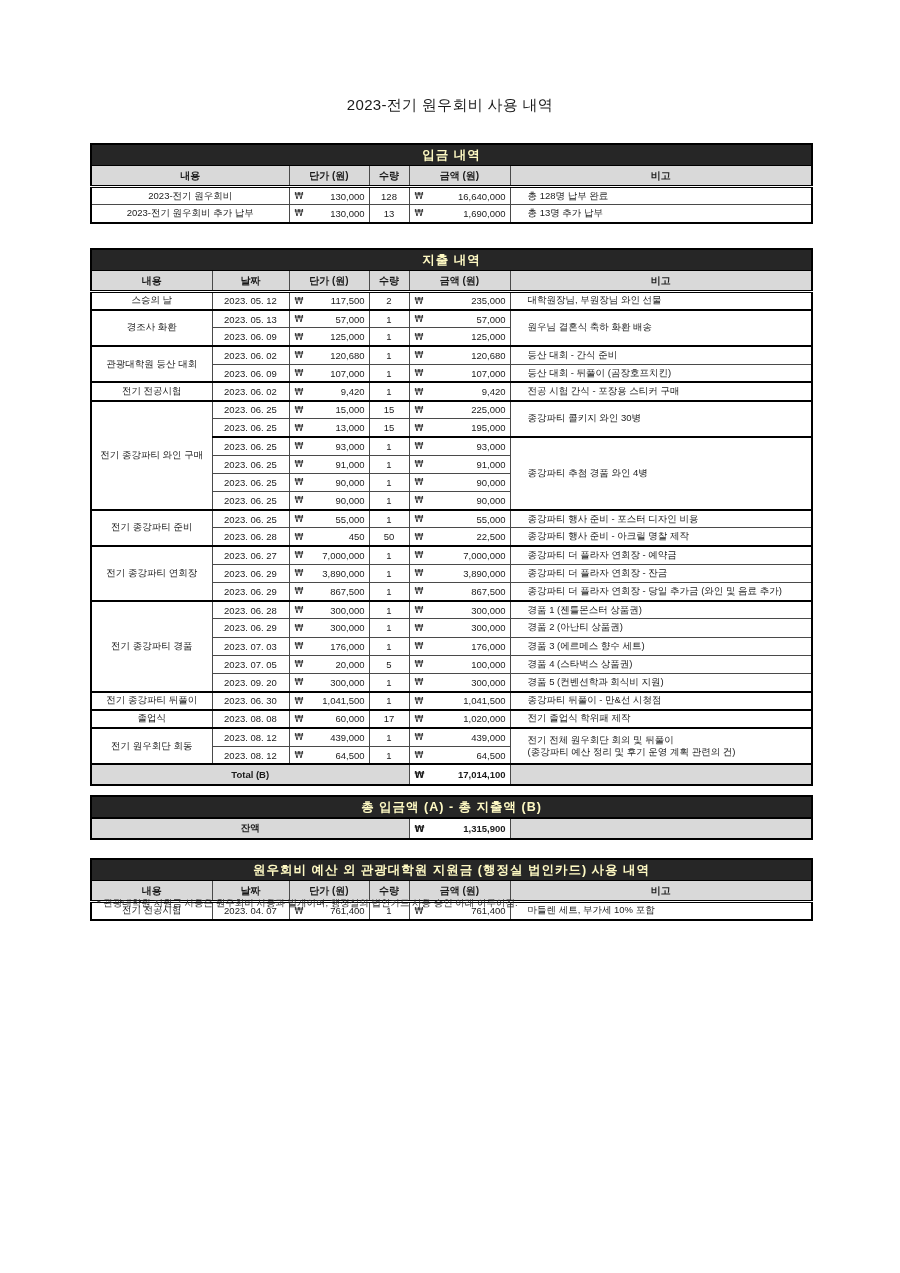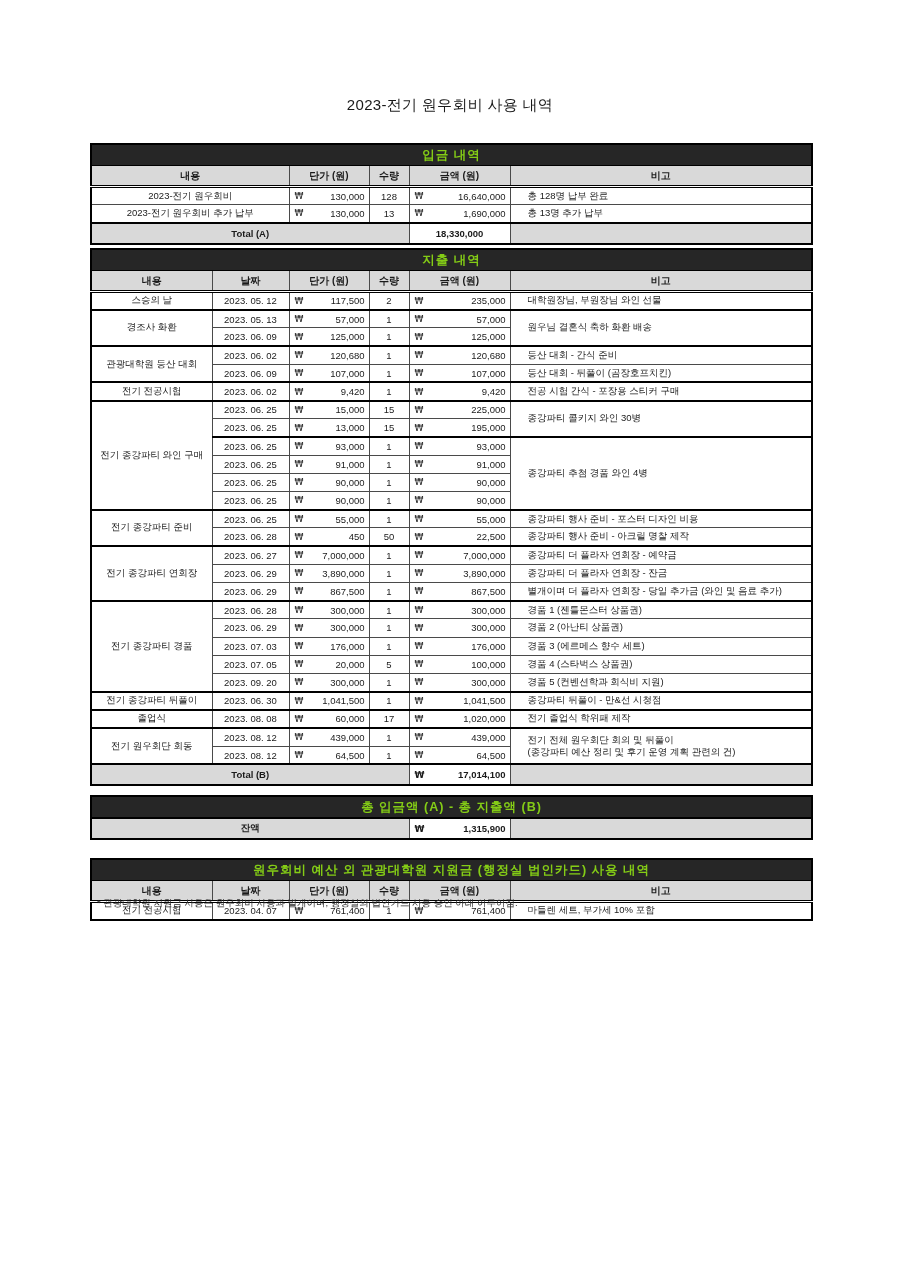--- a/index.html
+++ b/index.html
@@ -18,21 +18,21 @@
   #support-wrap { top:858px; }
   table {
     border-collapse:collapse; width:721px; table-layout:fixed;
     border:2px solid #000;
   }
   th, td {
     border:1px solid #4a4a4a; padding:0; overflow:hidden;
     font-size:9.5px; white-space:nowrap; vertical-align:middle;
   }
   tr.bar th {
-    background:#262626; color:#84cc16; font-weight:bold; font-size:12.5px;
+    background:#262626; color:#fef9c3; font-weight:bold; font-size:12.5px;
     height:20px; text-align:center; border:1px solid #000; letter-spacing:1px;
   }
   tr.colhead th {
     background:#d9d9d9; font-weight:bold; font-size:10px; height:19px;
     text-align:center; border-bottom:3px double #000;margin-top:40px;
   }
   #income-wrap tbody tr  { height:18px; }
   #expense-wrap tbody tr { height:18.2px; }
   #balance-wrap tbody tr { height:18px;border-radius:10px; }
   #support-wrap tbody tr { height:18px; }
@@ -110,25 +110,20 @@
           </td>
       <td class="center">13</td>
       <td>
             <div class="money">
               <span class="won">₩</span>
               <span>1,690,000</span>
             </div>
           </td>
       <td class="left">총 13명 추가 납부</td>
     </tr>
-    <tr class="total">
-      <td colspan="3">Total (A)</td>
-      <td class="white">18,330,000</td>
-      <td></td>
-    </tr>
   </tbody>
 </table>
 </div>
 
 <div class="tbl-wrap" id="expense-wrap">
 <table>
   <colgroup>
         <col style="width:121px">
         <col style="width:77px">
         <col style="width:80px">
@@ -432,21 +427,21 @@
               <span>867,500</span>
             </div>
           </td>
       <td class="center">1</td>
       <td>
             <div class="money">
               <span class="won">₩</span>
               <span>867,500</span>
             </div>
           </td>
-      <td class="left">별개이며 더 플라자 연회장 - 당일 추가금 (와인 및 음료 추가)</td>
+      <td class="left">종강파티 더 플라자 연회장 - 당일 추가금 (와인 및 음료 추가)</td>
     </tr>
     <tr class="g">
       <td class="center" rowspan="5">전기 종강파티 경품</td>
       <td class="center">2023. 06. 28</td>
       <td>
             <div class="money">
               <span class="won">₩</span>
               <span>300,000</span>
             </div>
           </td>

